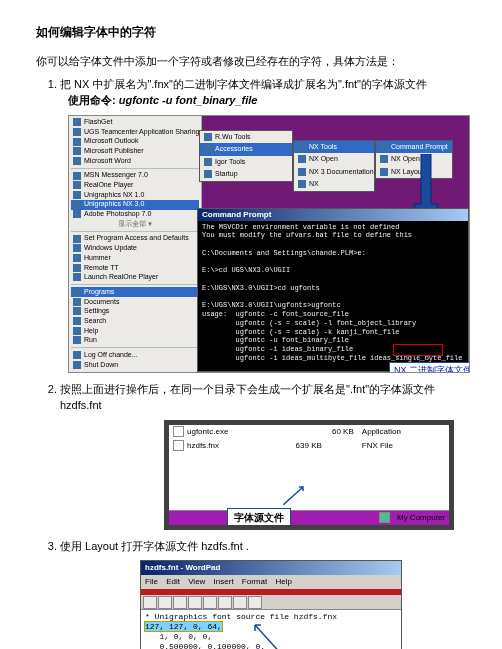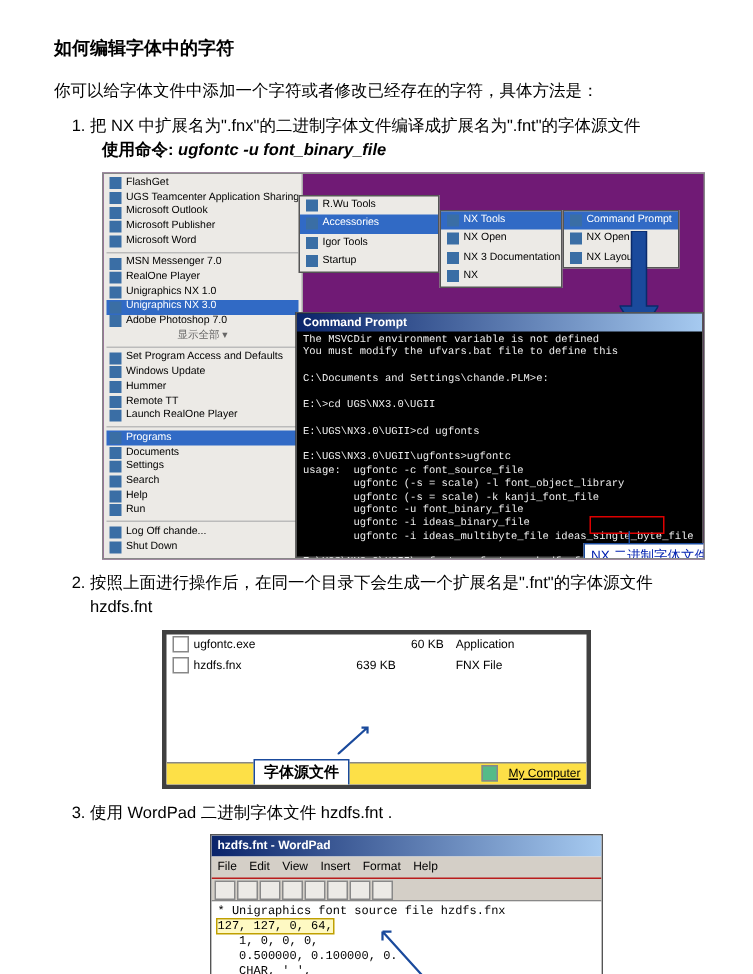--- a/index.html
+++ b/index.html
@@ -175,23 +175,23 @@
     position: absolute;
     left: 350px; top: 238px;
     width: 1px; height: 8px;
     background: #1a4a9c;
   }
 
   
   .ss2 {
     width: 280px;
     height: 100px;
-    margin-left: 48px;
+    margin-left: 104px;
     background: #fff;
-    border: 3px solid #404040;
+    border: 5px solid #404040;
     position: relative;
   }
   .ss2 table {
     width: 100%;
     border-collapse: collapse;
     font-size: 8px;
     font-family: Tahoma, sans-serif;
   }
   .ss2 td {
     padding: 1px 4px;
@@ -203,29 +203,28 @@
     background:#fff;
     border:1px solid #888;
     margin-right:3px;
     vertical-align:middle;
   }
   .ss2 .hlrow td { border:1px solid #000; }
   .ss2 .hlrow { outline: 1.5px solid #000; }
   .ss2 .footer {
     position:absolute;
     bottom:0; left:0; right:0;
-    background:#fde047;
+    background:#a21caf;
     border-top:1px solid #888;
     font-size:8px;
     padding:1px 4px;
     display:flex;
     justify-content:flex-end;
     align-items:center;
     gap:4px;
-    text-decoration:underline;
   }
   .callout2 {
     position:absolute;
     left: 58px; bottom: -2px;
     background:#fff;
     border:1px solid #1a4a9c;
     color:#000;
     font-family:"SimSun",sans-serif;
     font-size:10px;
     font-weight:bold;
@@ -252,21 +251,21 @@
     background: linear-gradient(to right, #0a246a, #a6caf0);
     color:#fff;
     font-size:8px;
     padding:1px 4px;
     font-weight:bold;
   }
   .ss3 .menubar {
     background:#d4cfc7;
     padding:1px 4px;
     font-size:8px;
-    border-bottom:1px solid #b91c1c;
+    border-bottom:6px solid #b91c1c;
   }
   .ss3 .menubar span { margin-right:6px; }
   .ss3 .toolbar {
     background:#d4cfc7;
     height:14px;
     border-bottom:1px solid #888;
     display:flex;
     align-items:center;
     padding:0 2px;
     gap:1px;
@@ -278,21 +277,21 @@
   }
   .ss3 .editor {
     background:#fff;
     font-family:"Courier New", monospace;
     font-size:8px;
     line-height:1.25;
     padding:2px 4px;
     white-space:pre;
   }
   .ss3 .hl-line {
-    background:#fef9c3;
+    background:#7dd3fc;
     outline:1px solid #c0a000;
     display:inline;
   }
   .arrow3 {
     position:absolute;
     left:112px; top:62px;
     width:44px; height:48px;
   }
 </style>
 </head>
@@ -527,21 +526,21 @@
       <div class="arrow2">
         <svg viewBox="0 0 30 20">
             <path d="M0 20 L20 2 M16 2 L20 2 L20 6" stroke="#1a4a9c" stroke-width="1.5" fill="none"></path>
           </svg>
       </div>
       <div class="callout2">字体源文件</div>
     </div>
   </li>
 
   <li>
-    <span>使用 WordPad 二进制字体文件 hzdfs.fnt .</span>
+    <span>使用 Layout 打开字体源文件 hzdfs.fnt .</span>
     <div class="screenshot ss3">
       <div class="titlebar">hzdfs.fnt - WordPad</div>
       <div class="menubar">
         <span>File</span>
         <span>Edit</span>
         <span>View</span>
         <span>Insert</span>
         <span>Format</span>
         <span>Help</span>
       </div>

